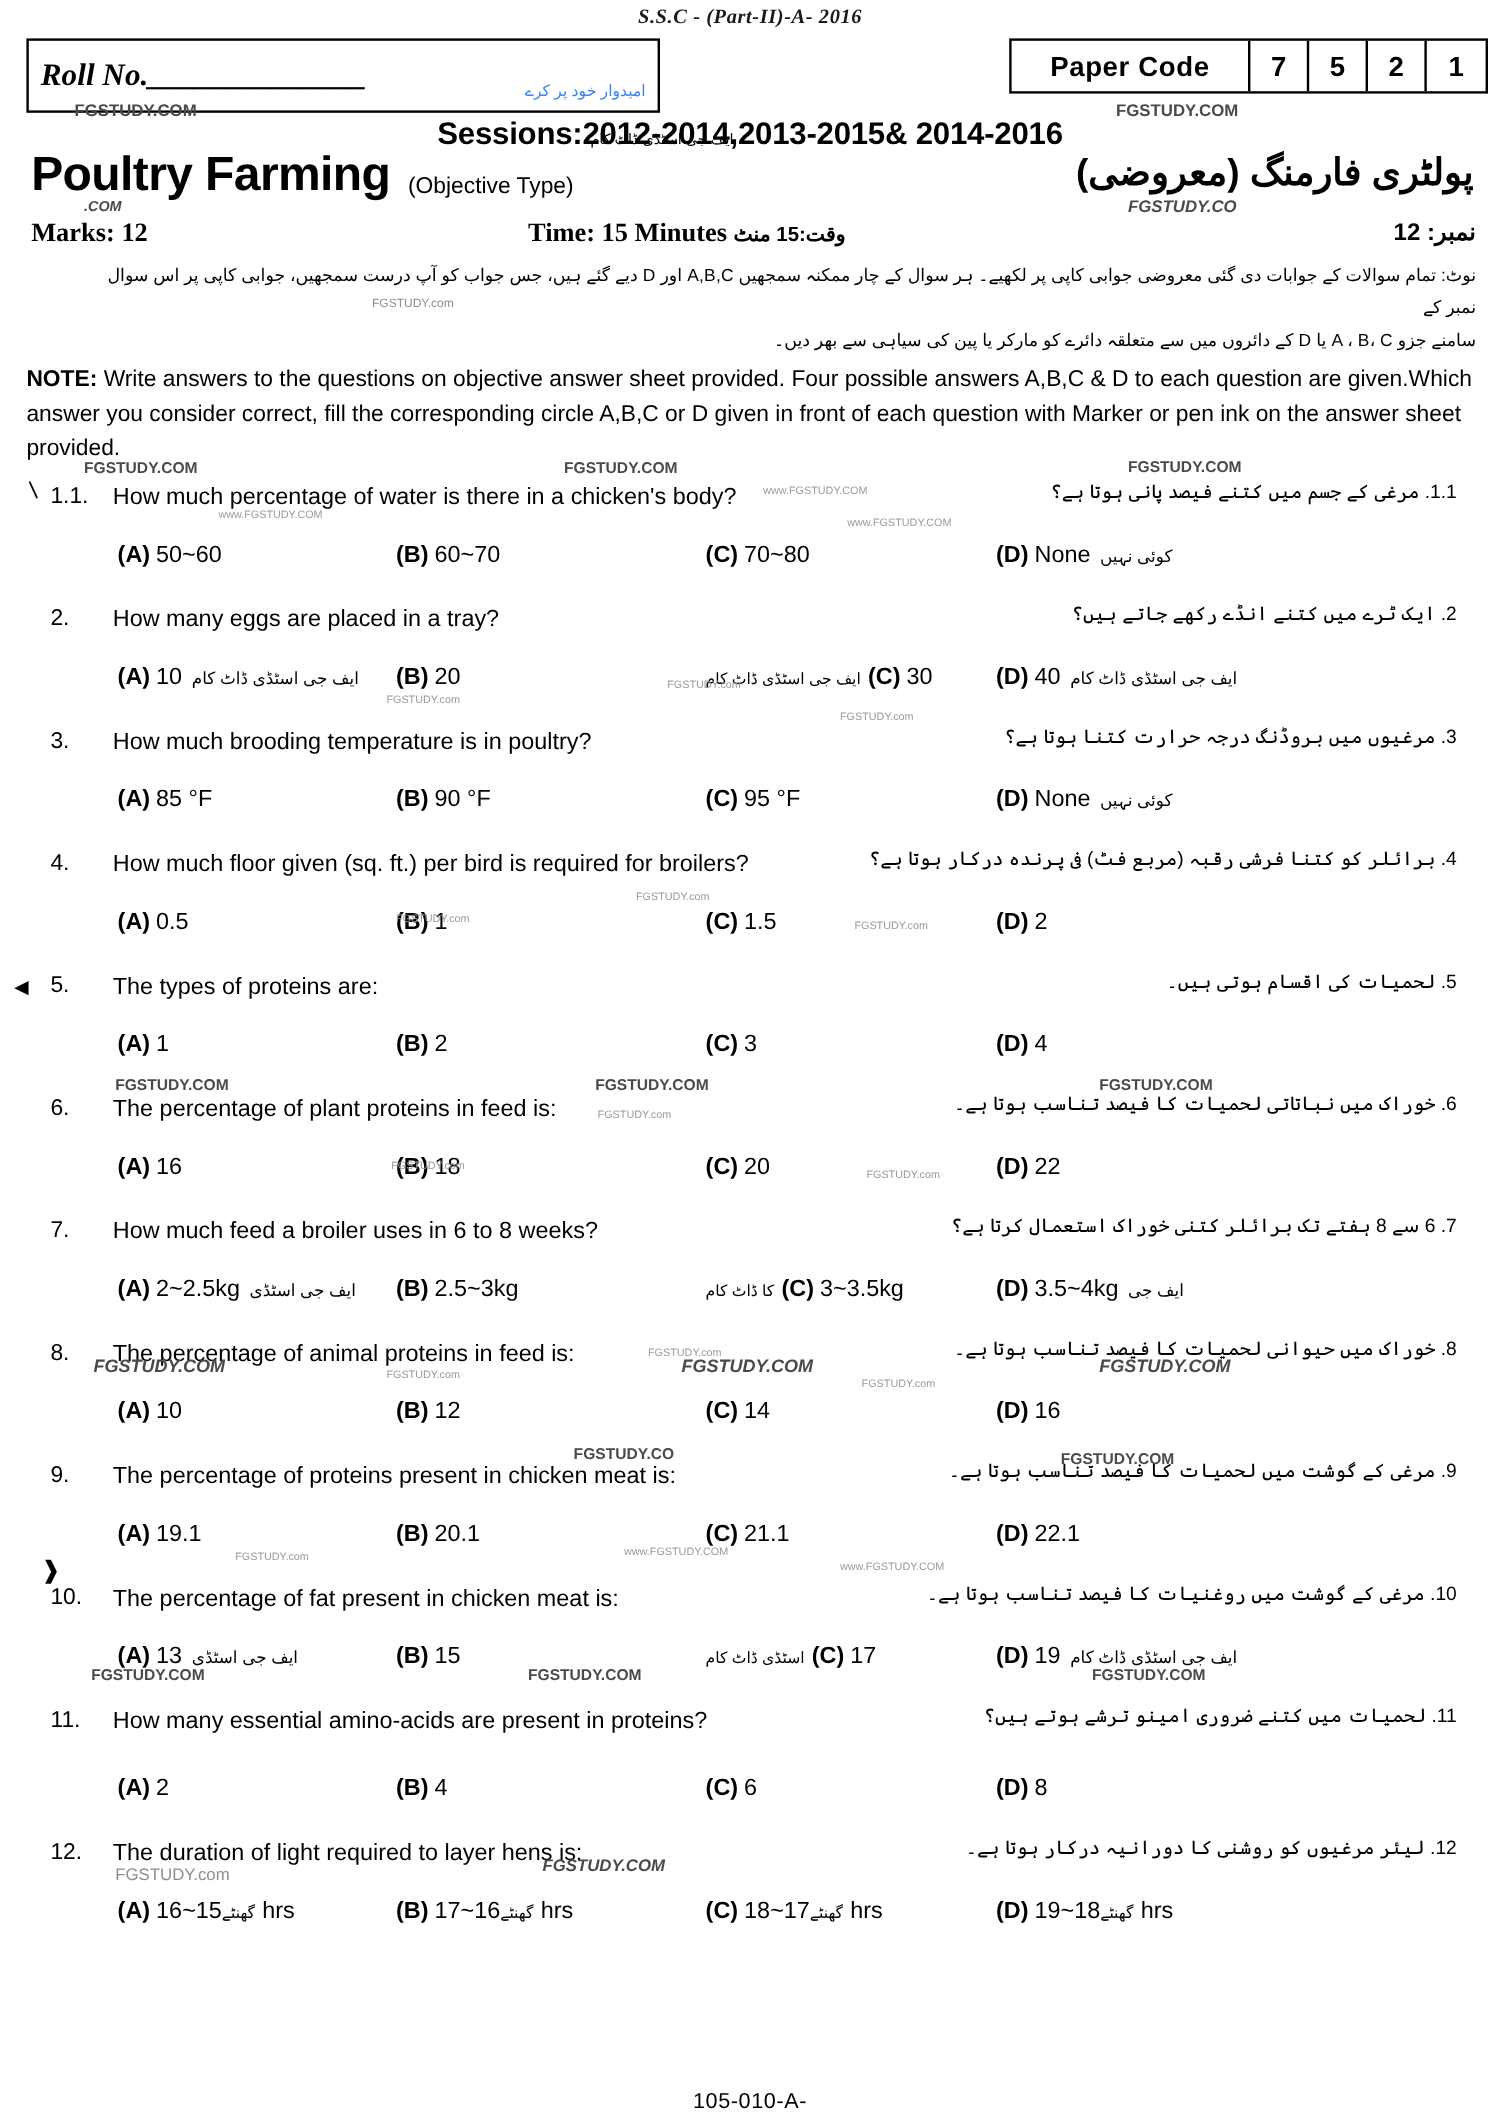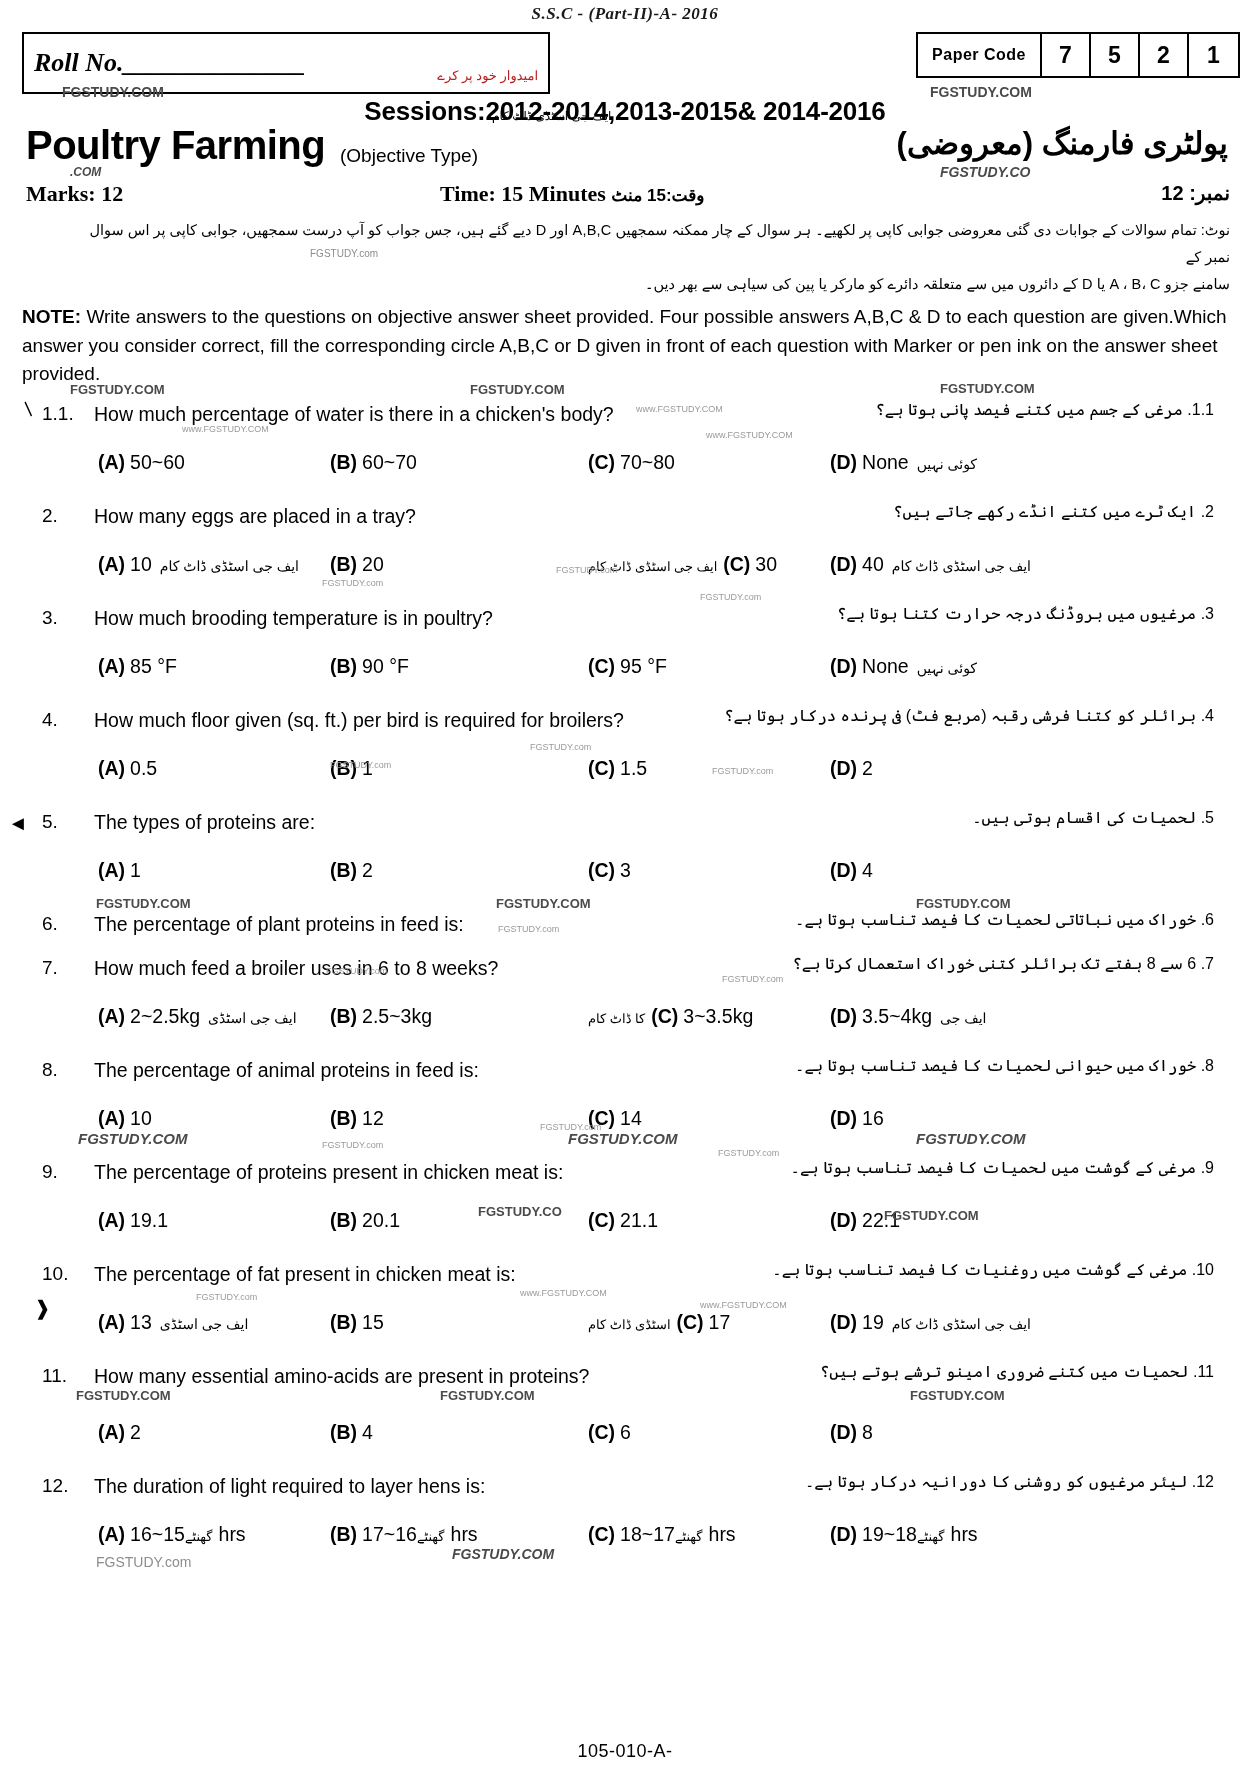--- a/index.html
+++ b/index.html
@@ -44,36 +44,36 @@
     font-family: "Liberation Serif", serif;
     font-style: italic;
     font-weight: bold;
     font-size: 26px;
     white-space: nowrap;
   }
   .rollbox .urdu-sm {
     margin-left: auto;
     font-size: 13px;
     direction: rtl;
-    color: #b91c1c;
+    color: #3b82f6;
     margin-top: 25px;
   }
 
   .papercode {
     position: absolute;
     right: 10px; top: 6px;
     display: flex;
     border: 2px solid #000;
     height: 46px;
   }
   .papercode .pc-label {
-    padding: 0 14px;
+    padding: 0 32px;
     display: flex; align-items: center;
     font-weight: bold;
-    font-size: 16px;
+    font-size: 23px;
     border-right: 2px solid #000;
     letter-spacing: .5px;
   }
   .papercode .pc-digit {
     width: 49px;
     display: flex; align-items: center; justify-content: center;
     font-weight: bold;
     font-size: 23px;
     border-right: 2px solid #000;
   }
@@ -322,20 +322,26 @@
         <span class="opt c3"><span class="lbl">(D)</span><span class="val">4</span></span>
       </div>
     </div>
 
     <div class="qblock">
       <div class="qline">
         <span class="qnum">6.</span>
         <span class="qtext">The percentage of plant proteins in feed is:</span>
         <span class="qurdu"><span>6</span>. <span>خوراک میں نباتاتی لحمیات کا فیصد تناسب ہوتا ہے۔</span></span>
       </div>
+      <div class="optsrow">
+        <span class="opt c0"><span class="lbl">(A)</span><span class="val">16</span></span>
+        <span class="opt c1"><span class="lbl">(B)</span><span class="val">18</span></span>
+        <span class="opt c2"><span class="lbl">(C)</span><span class="val">20</span></span>
+        <span class="opt c3"><span class="lbl">(D)</span><span class="val">22</span></span>
+      </div>
     </div>
 
     <div class="qblock">
       <div class="qline">
         <span class="qnum">7.</span>
         <span class="qtext">How much feed a broiler uses in 6 to 8 weeks?</span>
         <span class="qurdu"><span>7</span>. <span>6 سے 8 ہفتے تک برائلر کتنی خوراک استعمال کرتا ہے؟</span></span>
       </div>
       <div class="optsrow">
         <span class="opt c0"><span class="lbl">(A)</span><span class="val">2~2.5kg</span><span class="uu">ایف جی اسٹڈی</span></span>

